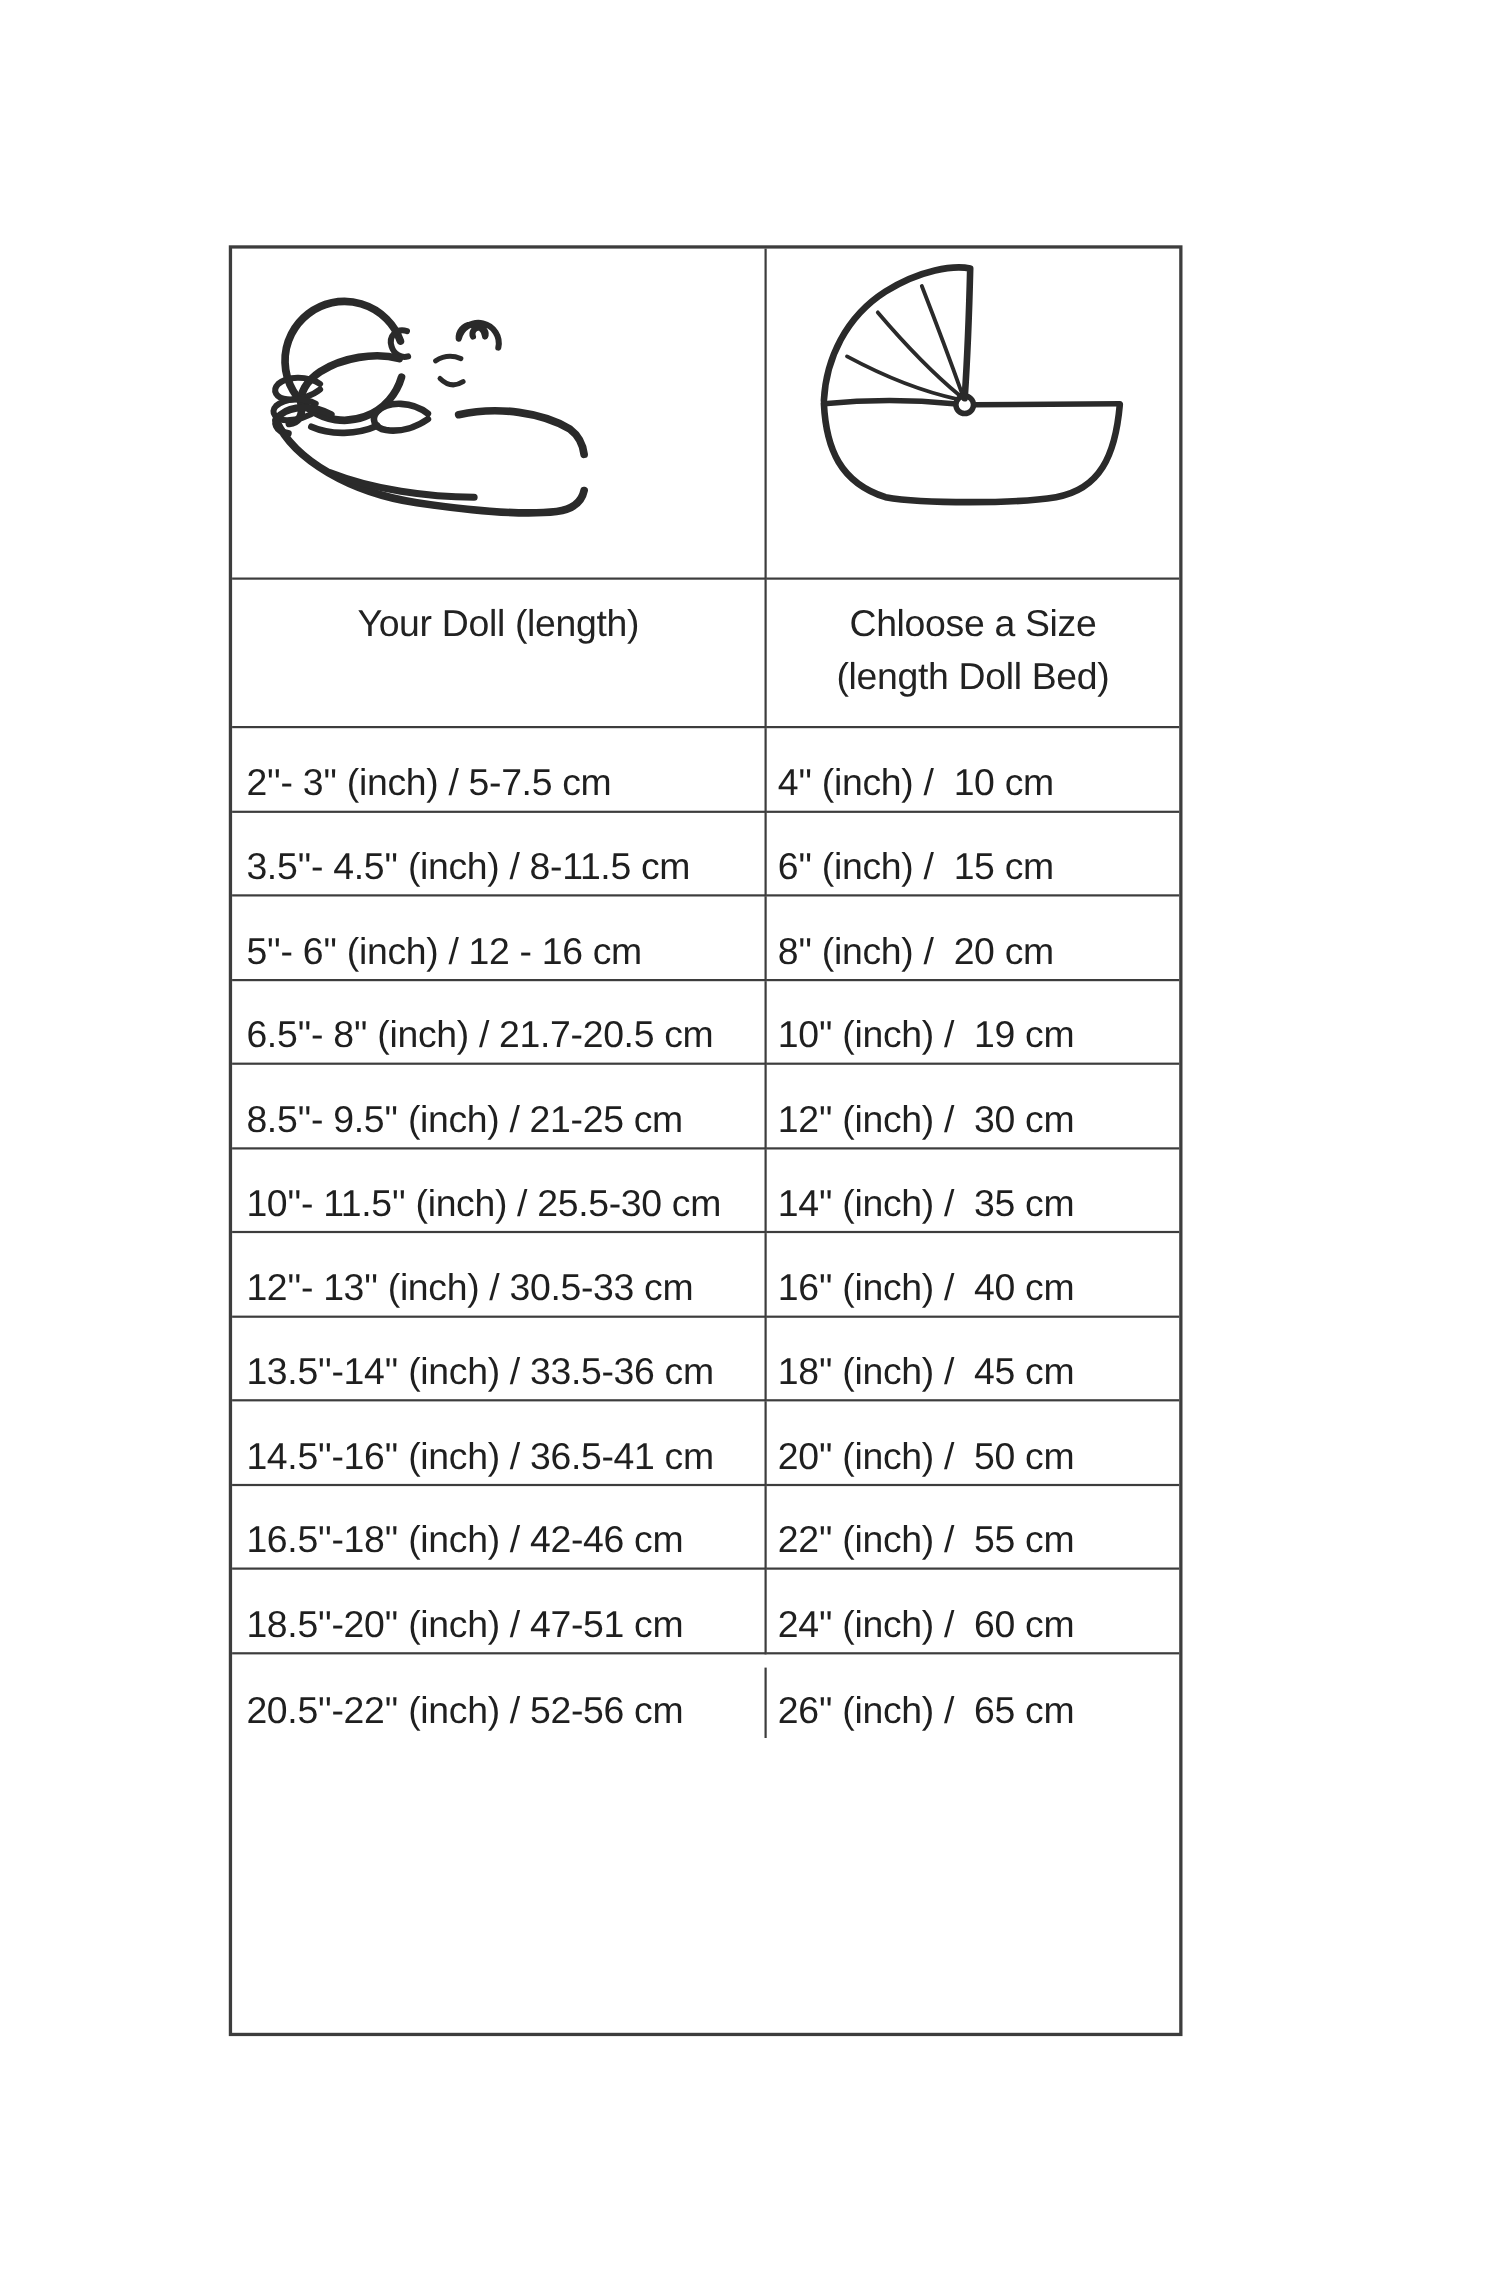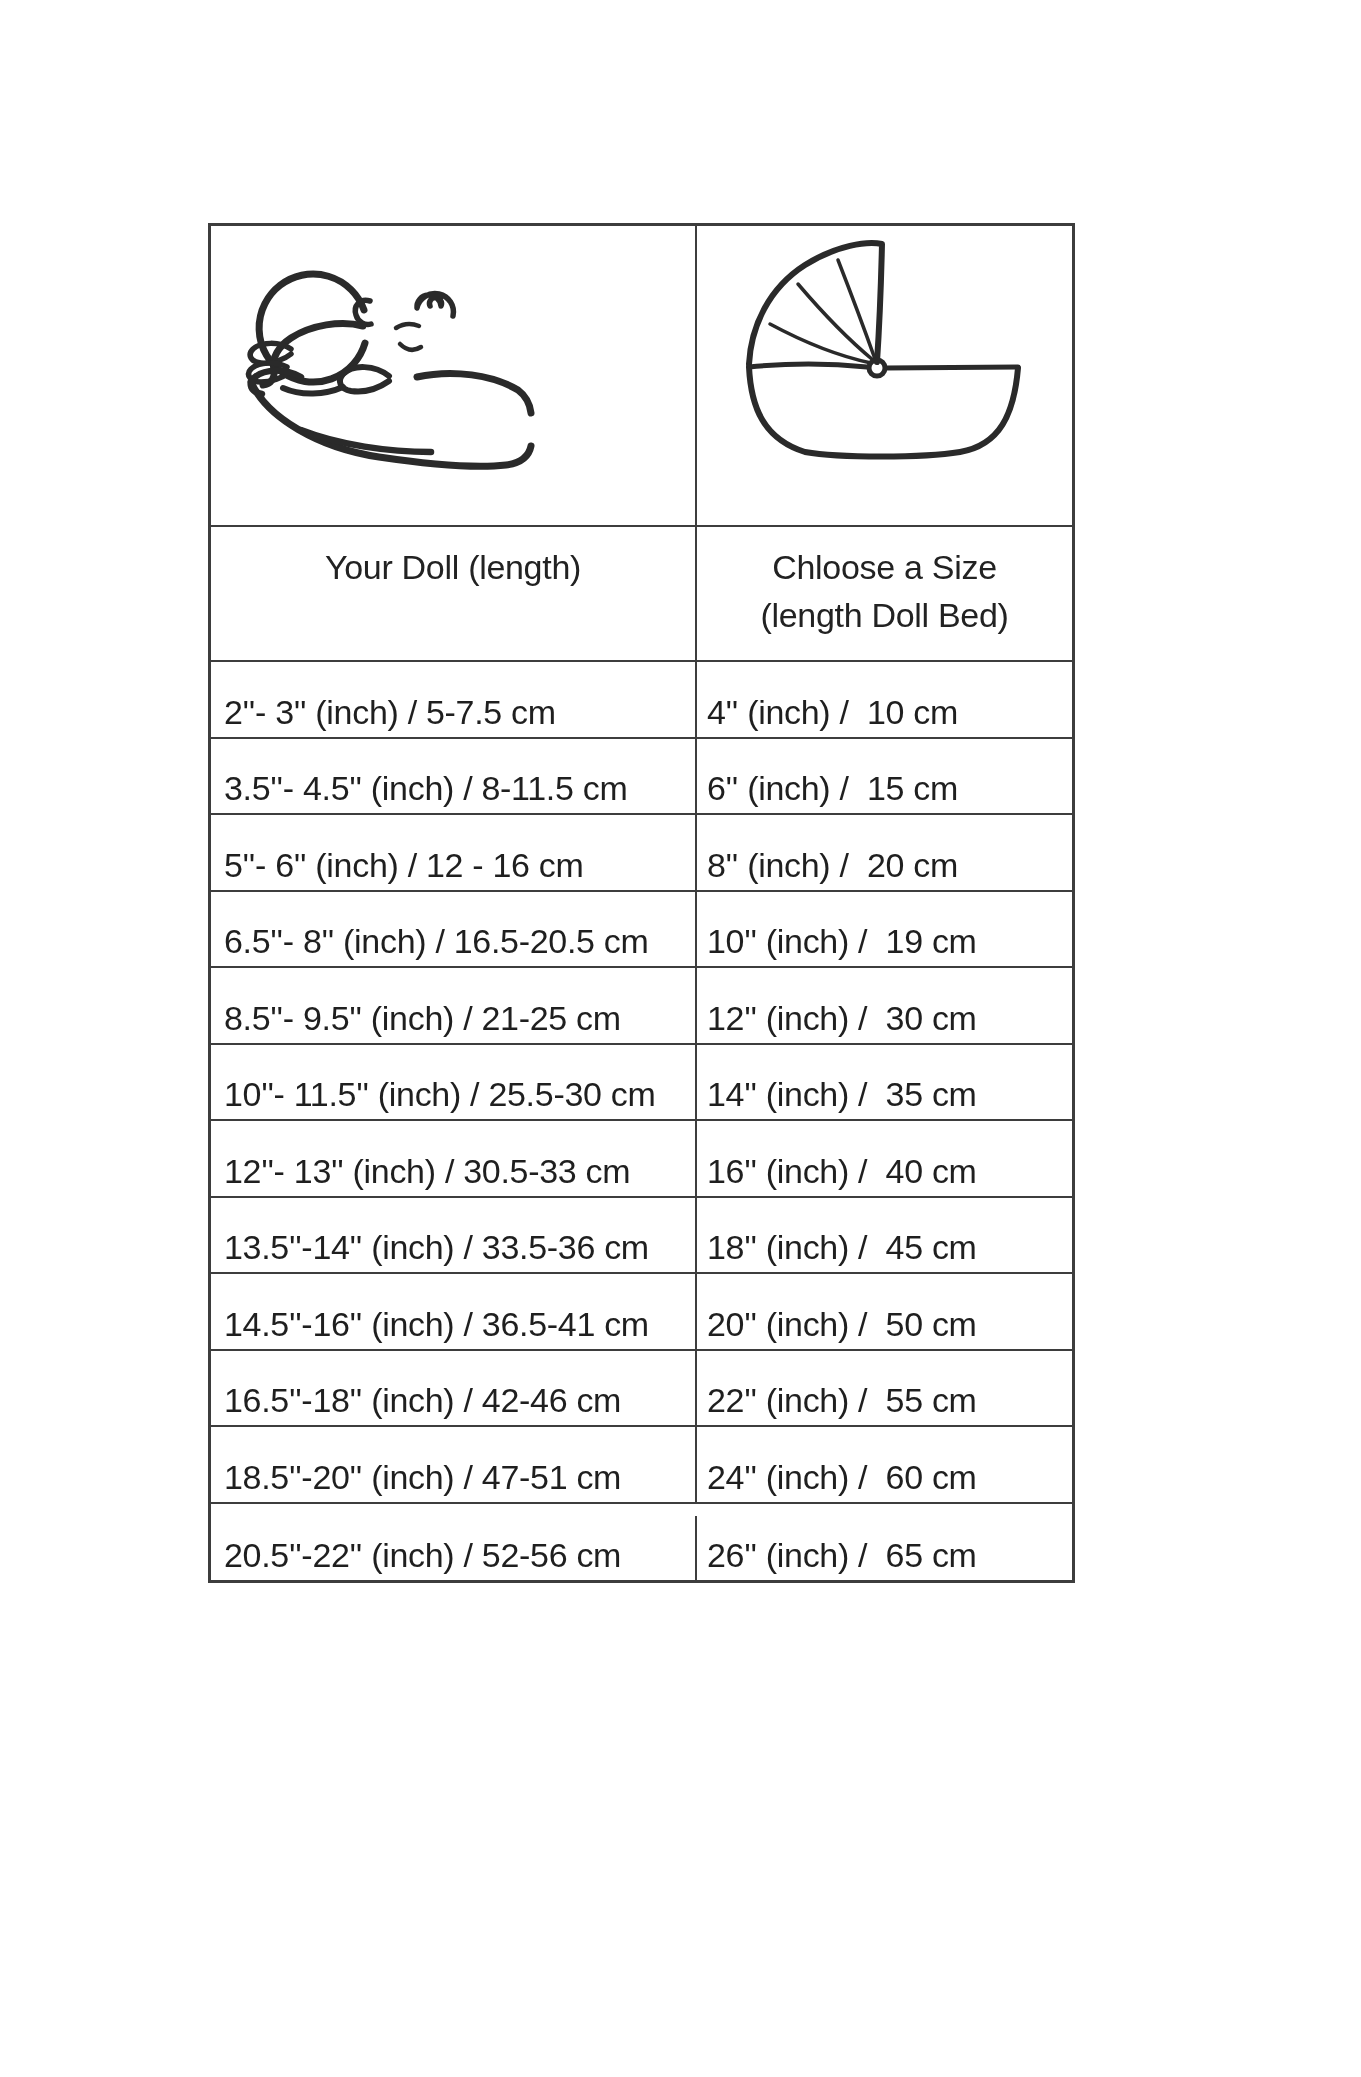--- a/index.html
+++ b/index.html
@@ -3,21 +3,21 @@
 <meta charset="utf-8">
 <style>
   html,body{margin:0;padding:0;background:#ffffff;}
   body{
     width:1361px;height:2077px;position:relative;
     font-family:"Liberation Sans",sans-serif;
     color:#1c1c1c;
   }
   .size-table{
     position:absolute;left:208px;top:223px;
-    width:867px;height:1360px;
+    width:867px;height:1628px;
     box-sizing:border-box;
     border:3px solid #3d3d3d;
     display:grid;
     grid-template-columns:486px 375px;
     grid-template-rows:301px 135px repeat(12,76.5px);
     background:#ffffff;
   }
   .cell{
     box-sizing:border-box;
     border-bottom:2px solid #3d3d3d;
@@ -107,21 +107,21 @@
 
   <div class="cell c1 data">2''- 3'' (inch) / 5-7.5 cm</div>
   <div class="cell data c2">4'' (inch) /  10 cm</div>
 
   <div class="cell c1 data">3.5''- 4.5'' (inch) / 8-11.5 cm</div>
   <div class="cell data c2">6'' (inch) /  15 cm</div>
 
   <div class="cell c1 data">5''- 6'' (inch) / 12 - 16 cm</div>
   <div class="cell data c2">8'' (inch) /  20 cm</div>
 
-  <div class="cell c1 data">6.5''- 8'' (inch) / 16.5-20.5 cm</div>
+  <div class="cell c1 data">6.5''- 8'' (inch) / 21.7-20.5 cm</div>
   <div class="cell data c2">10'' (inch) /  19 cm</div>
 
   <div class="cell c1 data">8.5''- 9.5'' (inch) / 21-25 cm</div>
   <div class="cell data c2">12'' (inch) /  30 cm</div>
 
   <div class="cell c1 data">10''- 11.5'' (inch) / 25.5-30 cm</div>
   <div class="cell data c2">14'' (inch) /  35 cm</div>
 
   <div class="cell c1 data">12''- 13'' (inch) / 30.5-33 cm</div>
   <div class="cell data c2">16'' (inch) /  40 cm</div>

